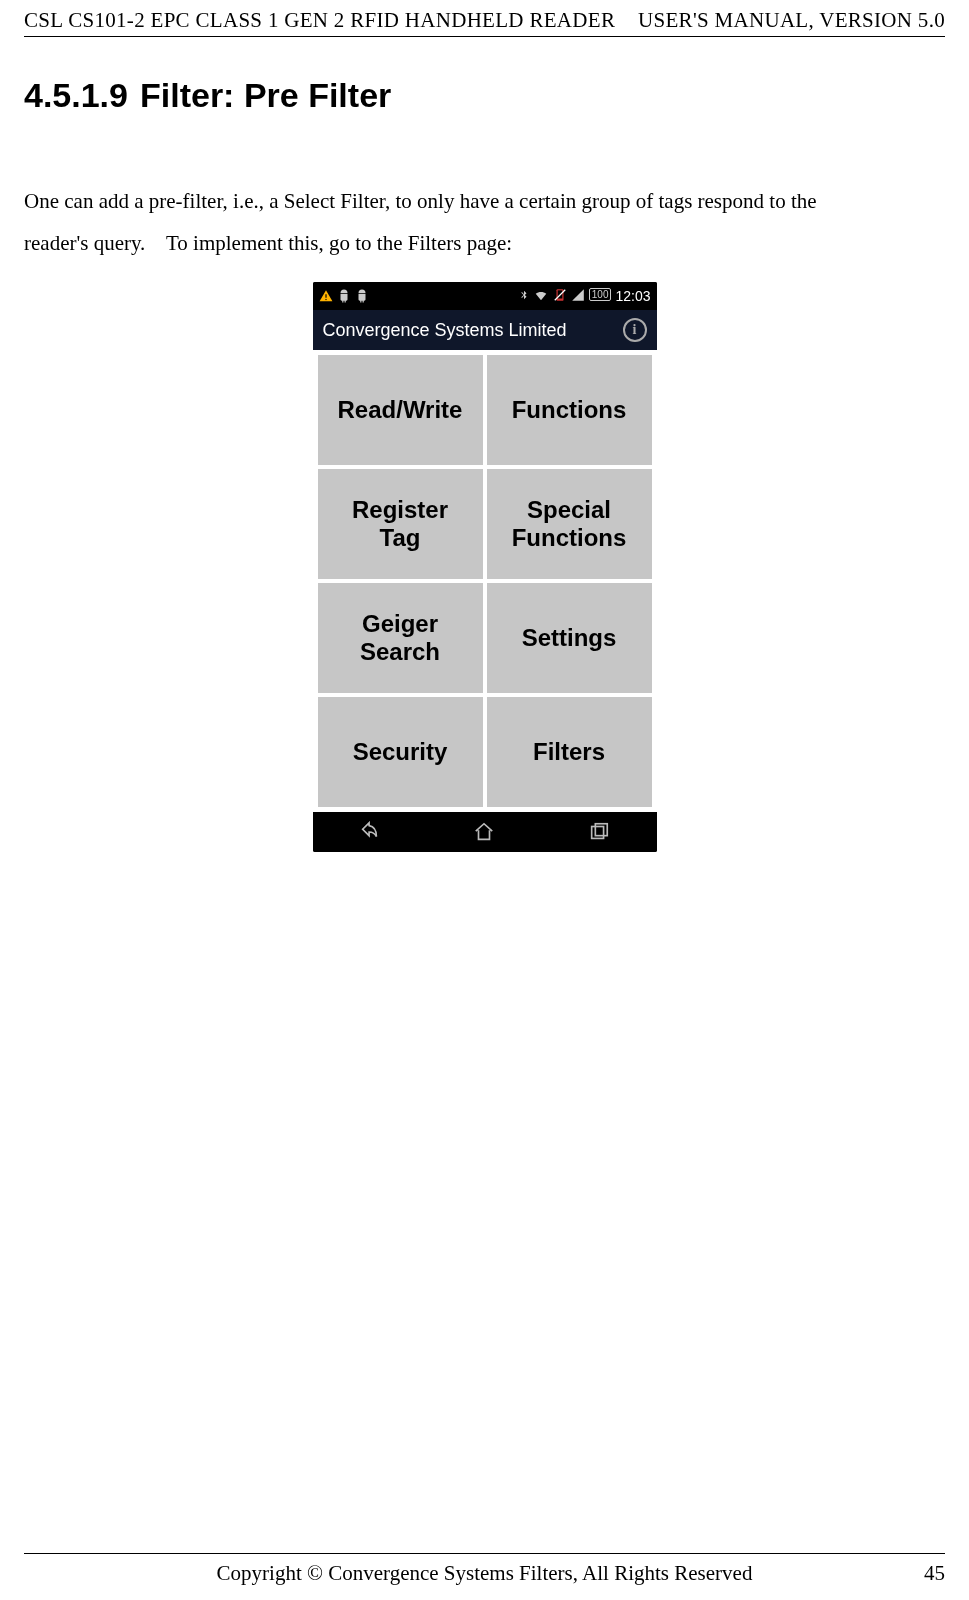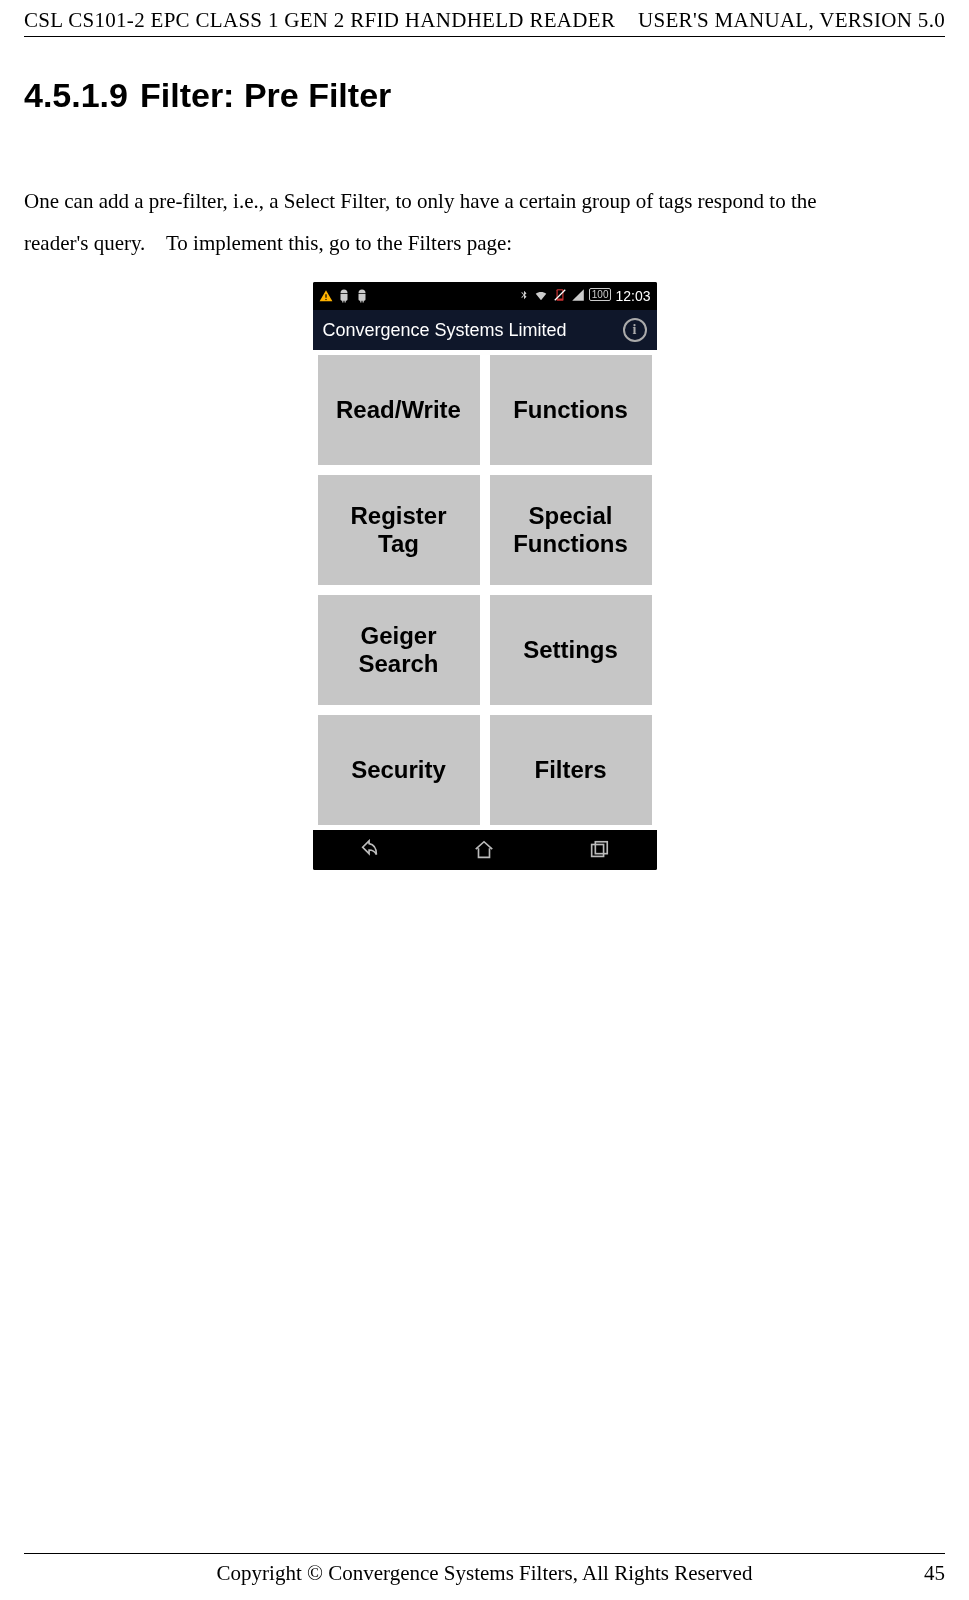--- a/index.html
+++ b/index.html
@@ -101,21 +101,21 @@
     font-family: Georgia, serif; font-size: 14px; color: #aaa; font-weight: 700;
   }
   .content-area {
     background: #fff;
     padding: 5px;
   }
   .grid {
     display: grid;
     grid-template-columns: 1fr 1fr;
     grid-template-rows: repeat(4, 110px);
-    gap: 10px;
+    gap: 4px;
   }
   .tile {
     background: #c6c6c6;
     color: #000;
     display: flex;
     align-items: center;
     justify-content: center;
     text-align: center;
     font-family: Arial, Helvetica, sans-serif;
     font-weight: 700;

